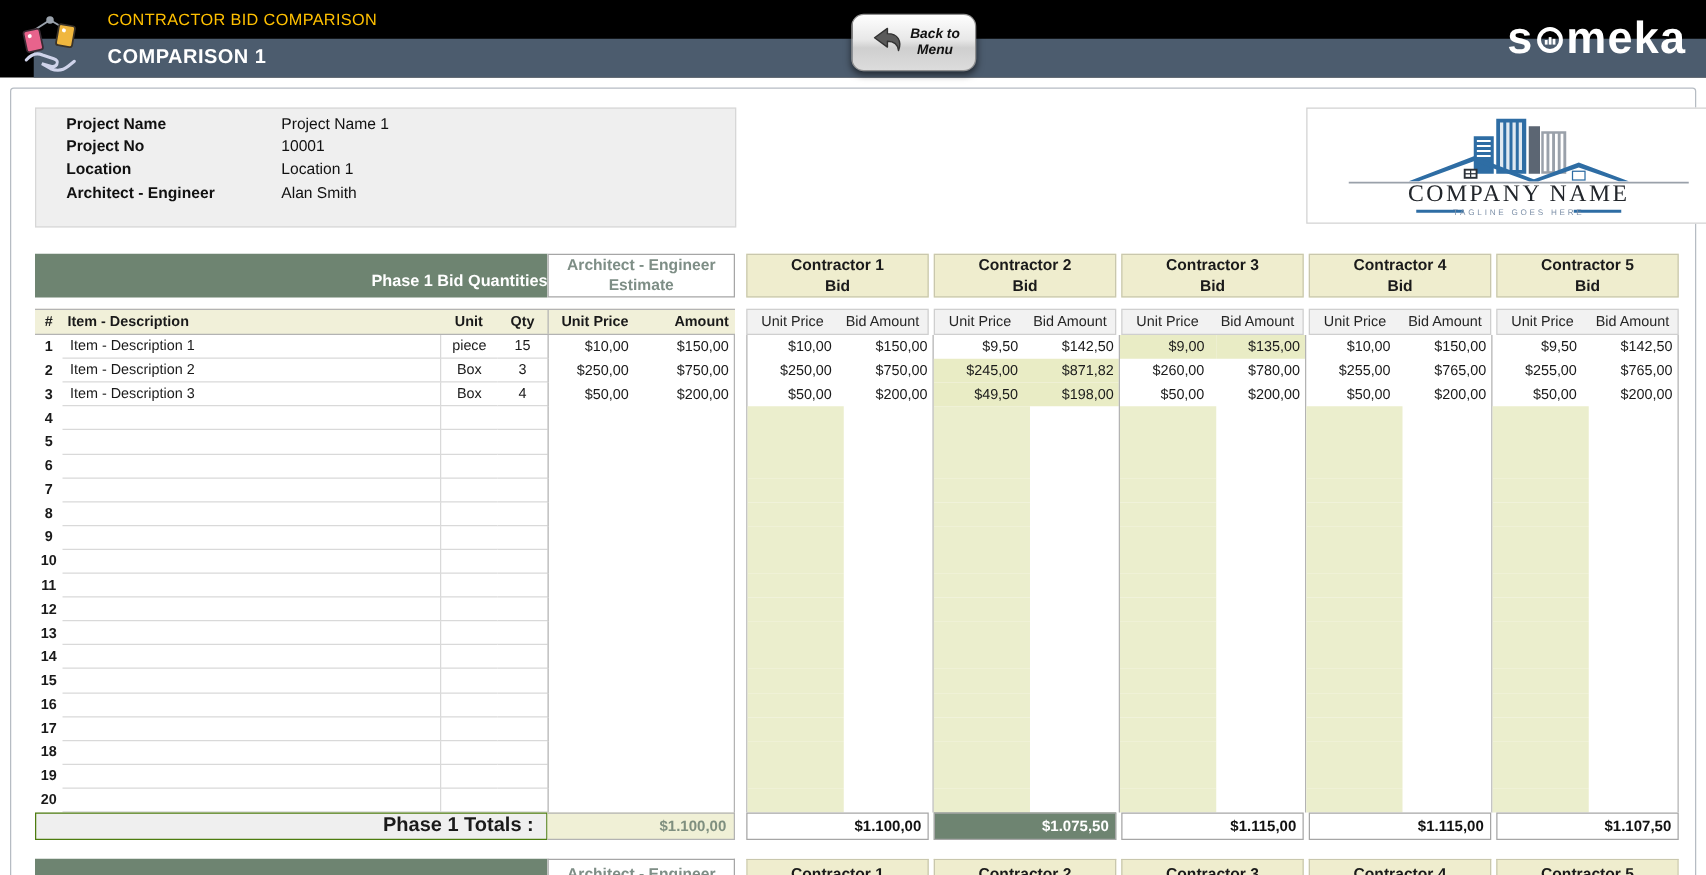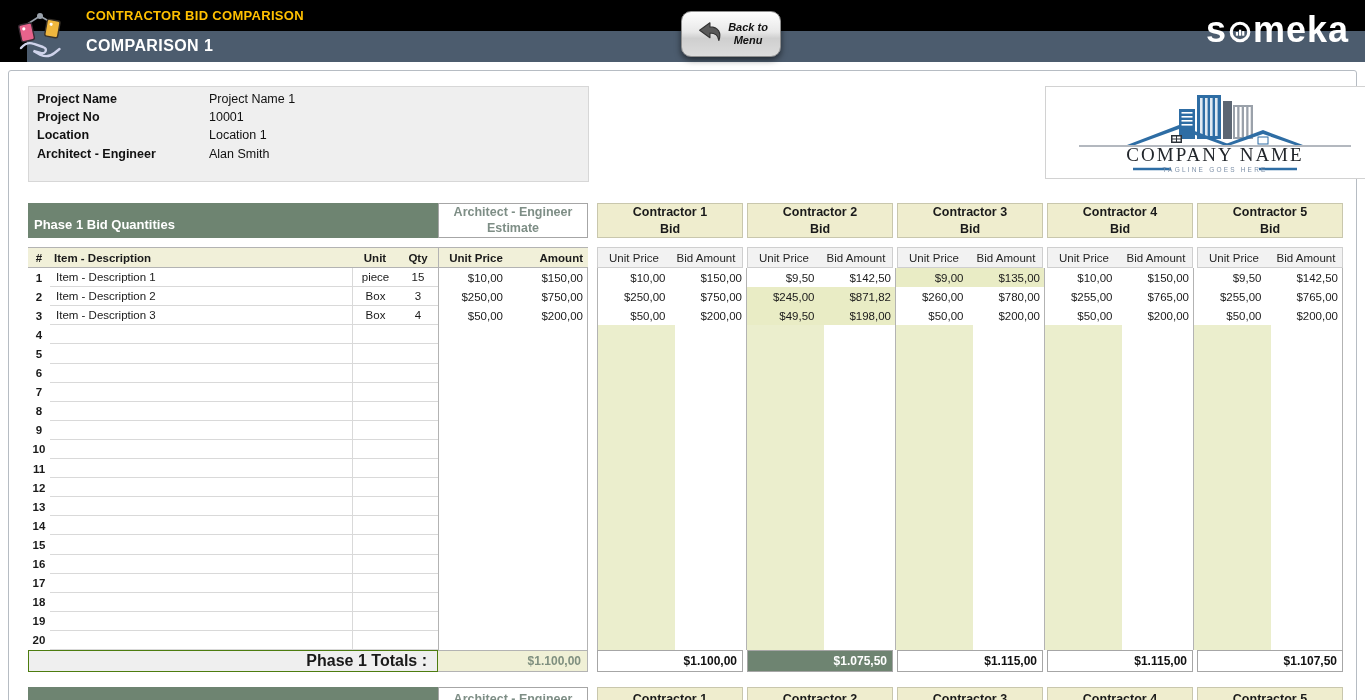--- a/index.html
+++ b/index.html
@@ -2,44 +2,44 @@
 <html><head>
 <meta charset="utf-8">
 <style>
   html,body{margin:0;padding:0;background:#fff;}
   body{font-family:"Liberation Sans",sans-serif;}
   .screen{position:relative;width:1365px;height:700px;overflow:hidden;background:#fff;}
 
   
   .bar-black{position:absolute;left:0;top:0;width:1365px;height:62px;background:#000;}
   .bar-slate{position:absolute;left:27px;top:31px;width:1338px;height:31px;background:#4C5C6E;}
-  .app-title{position:absolute;left:86px;top:8px;color:#FFC000;font-weight:bold;font-size:13px;letter-spacing:.3px;}
+  .app-title{position:absolute;left:86px;top:8px;color:#FFC000;font-weight:normal;font-size:13px;letter-spacing:.3px;}
   .page-title{position:absolute;left:86px;top:37px;color:#fff;font-weight:bold;font-size:16px;letter-spacing:.4px;}
   .header-icon{position:absolute;left:13px;top:6px;width:54px;height:54px;}
   .back-btn{position:absolute;left:681px;top:11px;width:100px;height:46px;border-radius:10px;
     background:linear-gradient(180deg,#fefefe 0%,#e8e8e8 45%,#cfcfcf 60%,#dcdcdc 100%);
     border:1px solid #8f8f8f;box-shadow:0 3px 6px rgba(0,0,0,.55);display:flex;align-items:center;justify-content:center;gap:4px;cursor:pointer;padding:0;}
   .back-label{font-size:11px;font-weight:bold;font-style:italic;color:#111;line-height:1.2;text-align:center;}
   .brand{position:absolute;right:16px;top:12px;color:#fff;font-size:36px;font-weight:600;letter-spacing:1px;display:flex;align-items:center;line-height:1;}
   .brand svg{margin:4px 1px 0 1px;}
 
   
   .frame{position:absolute;left:8px;top:70px;width:1347px;height:660px;border:1px solid #b6bcc3;border-radius:3px 3px 0 0;background:#fff;}
 
   
   .project-info{position:absolute;left:28px;top:86px;width:561px;height:96px;background:#efefef;border:1px solid #d7d7d7;box-sizing:border-box;padding-top:3px;}
   .pi-row{display:flex;height:18.2px;align-items:center;font-size:12.5px;color:#111;}
-  .pi-label{width:172px;padding-left:8px;font-weight:bold;}
+  .pi-label{width:172px;padding-left:24px;font-weight:bold;}
   .pi-value{flex:1;}
 
   
   .logo-box{position:absolute;left:1045px;top:86px;width:340px;height:93px;background:#fff;border:1px solid #d2d2d2;box-sizing:border-box;display:flex;align-items:center;justify-content:center;}
 
   
-  .green-bar{position:absolute;left:28px;top:203px;width:410px;height:35px;background:#6E8471;color:#fff;font-weight:bold;font-size:13px;display:flex;align-items:flex-end;box-sizing:border-box;padding:0 0 6px 6px;}
+  .green-bar{position:absolute;left:28px;top:203px;width:410px;height:35px;background:#6E8471;color:#fff;font-weight:bold;font-size:13px;display:flex;align-items:flex-end;box-sizing:border-box;padding:0 0 6px 6px;justify-content:flex-end;}
   .ae-header{position:absolute;left:438px;top:203px;width:150px;height:35px;box-sizing:border-box;border:1px solid #a6a6a6;background:#fff;color:#7E8E86;font-weight:bold;font-size:12.5px;text-align:center;line-height:1.25;display:flex;flex-direction:column;justify-content:center;}
   .contractor-headers{position:absolute;left:597px;top:203px;width:746px;height:35px;display:flex;gap:4px;}
   .c-head{flex:1;background:#EFEDCE;border:1px solid #c9c7ad;box-sizing:border-box;color:#1a1a1a;font-weight:bold;font-size:12.5px;text-align:center;line-height:1.3;display:flex;flex-direction:column;justify-content:center;}
 
   
   .subheader-left{position:absolute;left:28px;top:247px;width:560px;height:21px;display:grid;grid-template-columns:22px 302px 46px 40px 75px 75px;background:#F1F0D9;border-top:1px solid #b3b3b3;border-bottom:1px solid #b3b3b3;box-sizing:border-box;font-size:11.5px;font-weight:bold;color:#1a1a1a;}
   .subheader-left>div{display:flex;align-items:center;}
   .sh-num{justify-content:center;}
   .sh-desc{padding-left:4px;}
   .sh-unit,.sh-qty,.sh-uprice{justify-content:center;}

